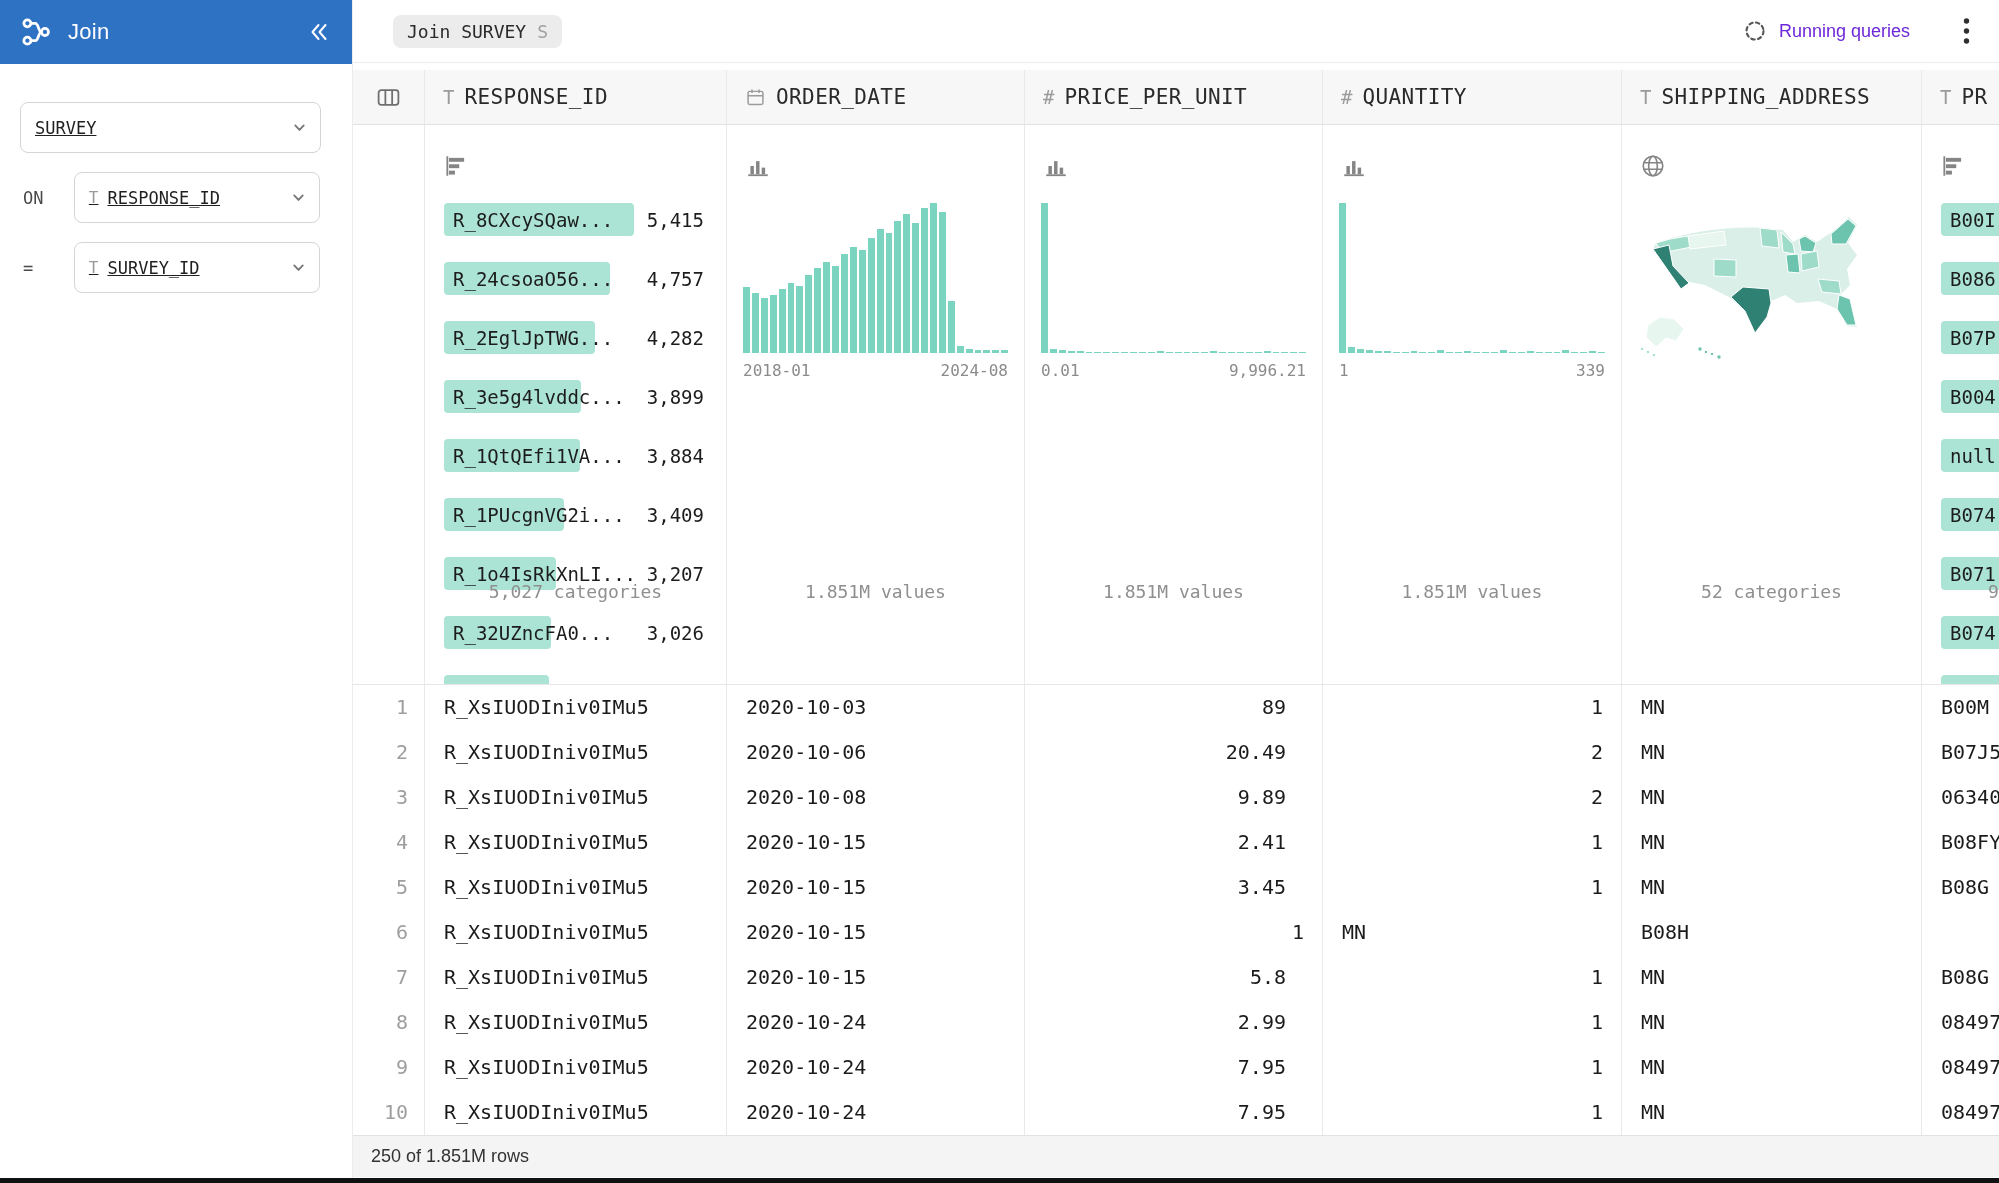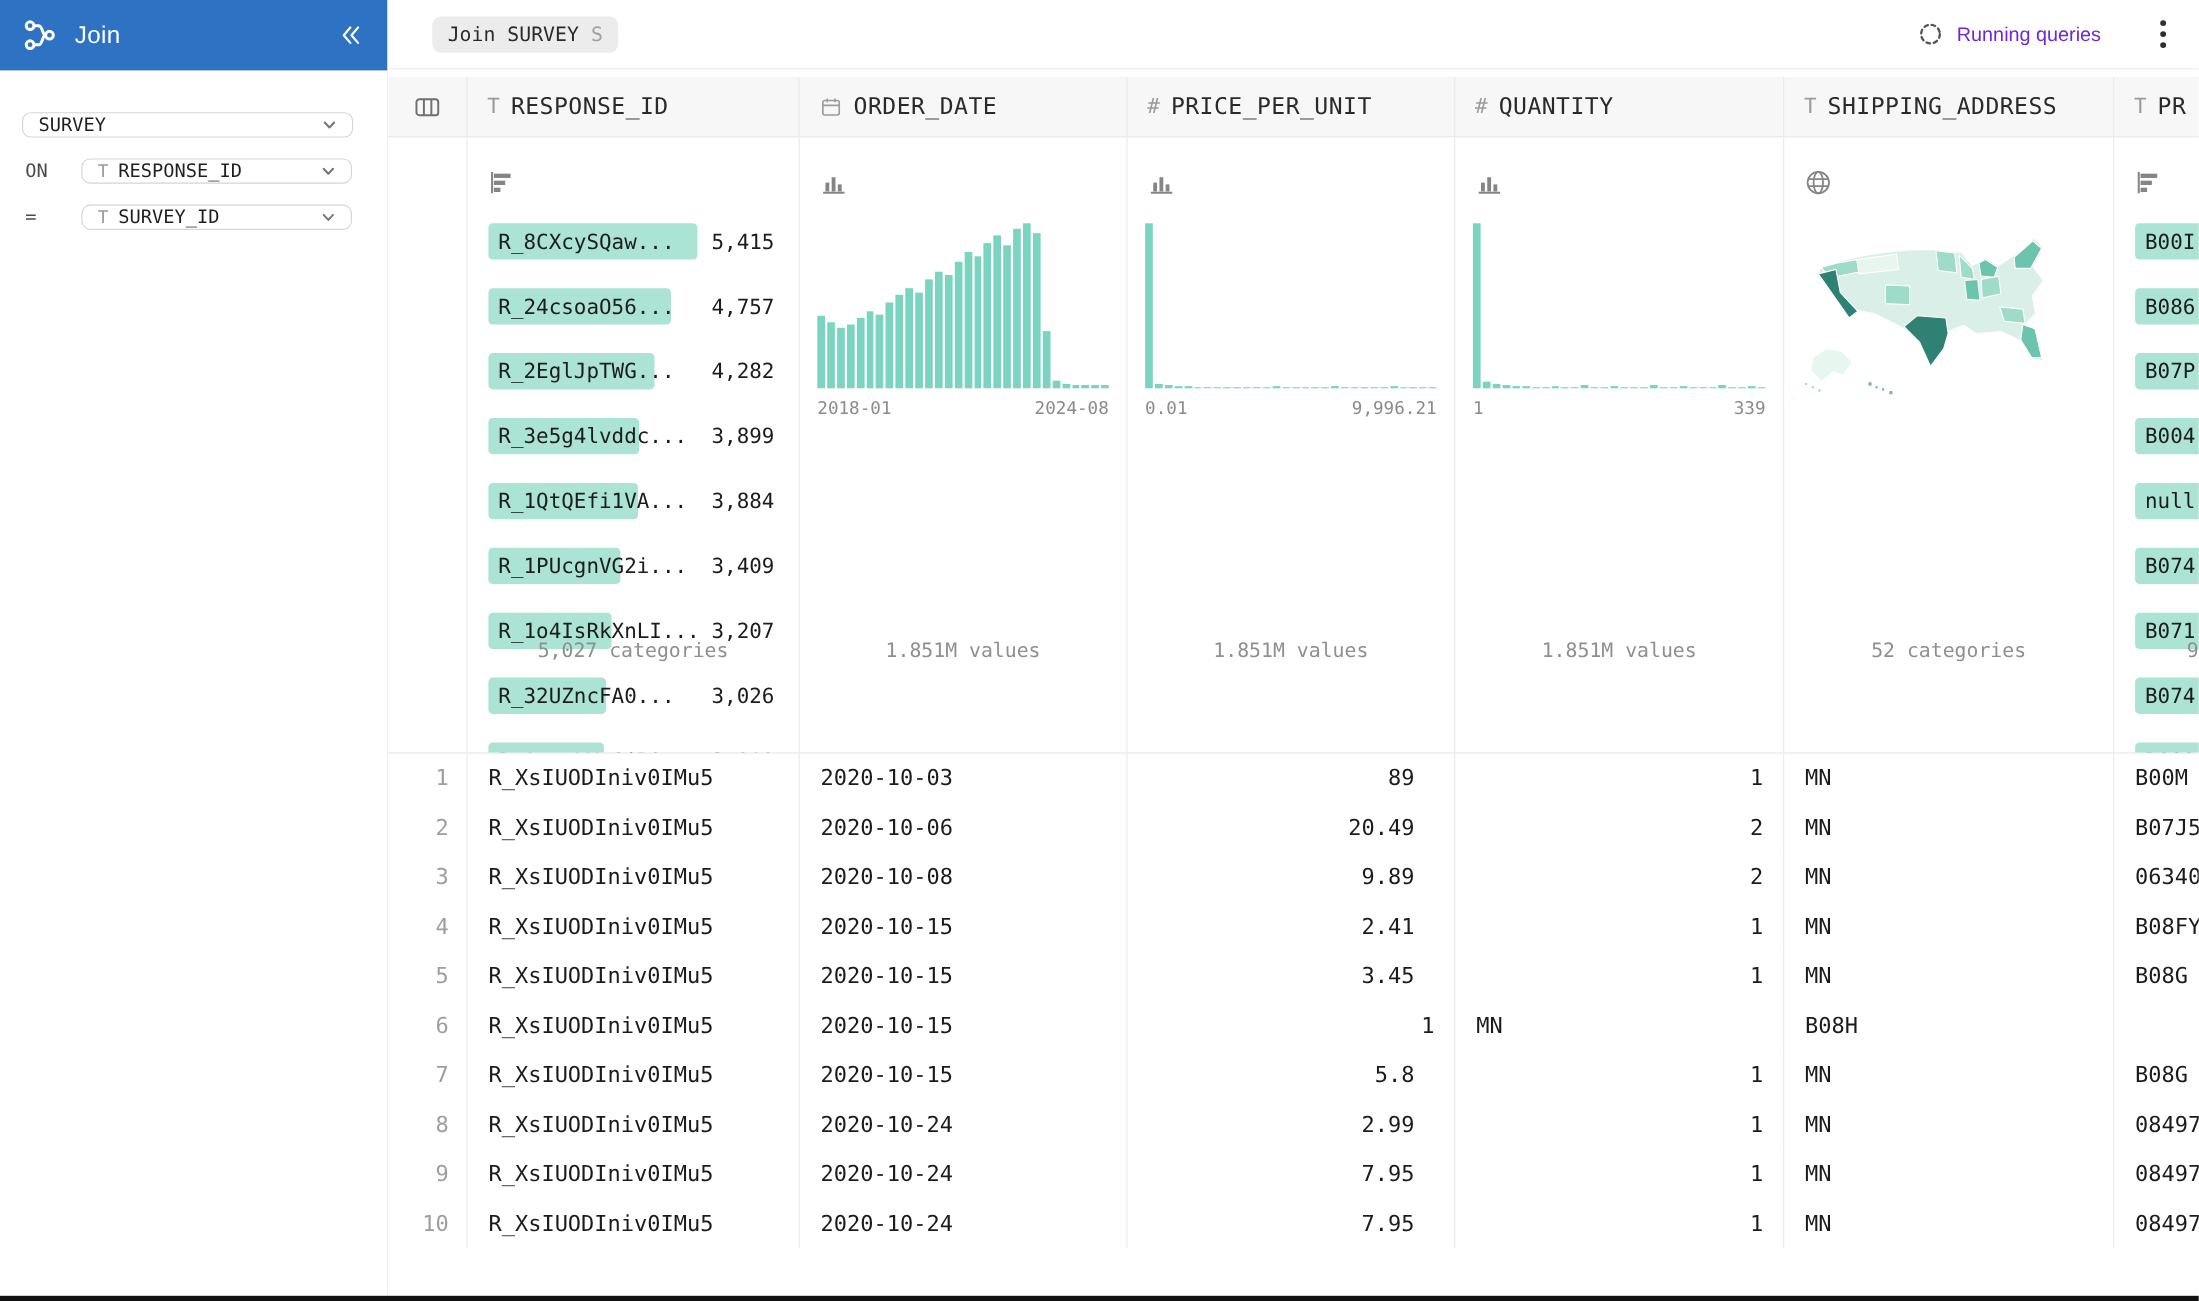--- a/index.html
+++ b/index.html
@@ -16,21 +16,21 @@
   *{margin:0;padding:0;box-sizing:border-box;}
   html,body{width:1999px;height:1183px;background:#fff;overflow:hidden;}
   .app{position:relative;width:1999px;height:1183px;background:#fff;overflow:hidden;font-family:var(--sans);}
 
   
   .sidebar{position:absolute;left:0;top:0;bottom:5px;width:353px;background:#fff;border-right:1px solid #ececec;}
   .sidebar-header{height:64px;background:var(--accent-blue);display:flex;align-items:center;padding:0 20px;}
   .sidebar-title{color:#fff;font-size:22px;font-weight:500;margin-left:16px;letter-spacing:.3px;}
   .collapse-btn{margin-left:auto;background:transparent;border:none;cursor:pointer;display:flex;align-items:center;}
   .sidebar-body{padding:38px 32px 0 20px;}
-  .select{height:23px;border:1px solid #d5d5d5;border-radius:8px;background:#fff;display:flex;align-items:center;padding:0 12px 0 14px;font-family:var(--mono);font-size:17px;color:#1f1f1f;cursor:pointer;}
+  .select{height:51px;border:1px solid #d5d5d5;border-radius:8px;background:#fff;display:flex;align-items:center;padding:0 12px 0 14px;font-family:var(--mono);font-size:17px;color:#1f1f1f;cursor:pointer;text-decoration:underline;}
   .select .caret{margin-left:auto;display:flex;}
   .select-full{width:301px;margin-bottom:19px;}
   .join-row{display:flex;align-items:center;margin-bottom:19px;}
   .join-key-label{width:54px;padding-left:3px;font-family:var(--mono);font-size:17px;color:#4a4a4a;}
   .join-row .select{width:247px;}
   .type-t{color:#9a9a9a;font-family:var(--mono);font-size:16px;margin-right:9px;}
 
   
   .main{position:absolute;left:353px;top:0;right:0;bottom:5px;background:#fff;overflow:hidden;}
   .topbar{height:63px;border-bottom:1px solid #ececec;display:flex;align-items:center;padding:0 24px 0 40px;}
@@ -590,16 +590,19 @@
           <div class="gcell dcell dc0">10</div>
           <div class="gcell dcell dc1">R_XsIUODIniv0IMu5</div>
           <div class="gcell dcell dc2">2020-10-24</div>
           <div class="gcell dcell dc3">7.95</div>
           <div class="gcell dcell dc4">1</div>
           <div class="gcell dcell dc5">MN</div>
           <div class="gcell dcell dc6">08497</div>
         </div>
       </div>
 
+    <div class="footer">
+      <span>250 of 1.851M rows</span>
+    </div>
   </main>
 
   <div class="bottom-strip"></div>
 </div>
 
 </body></html>

